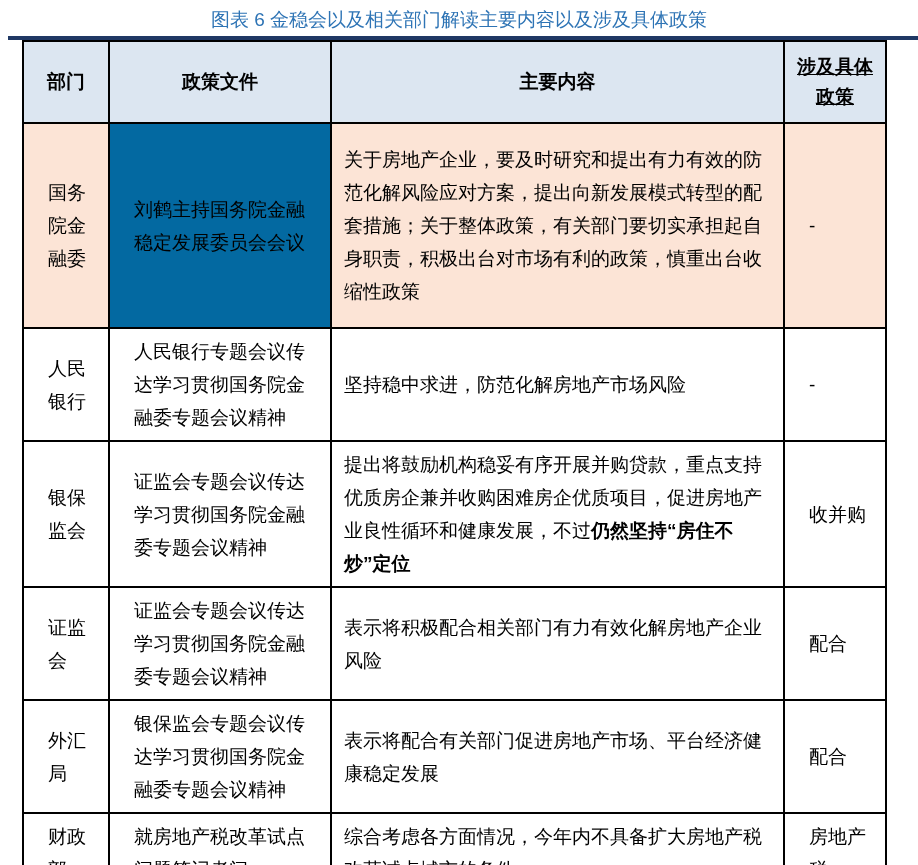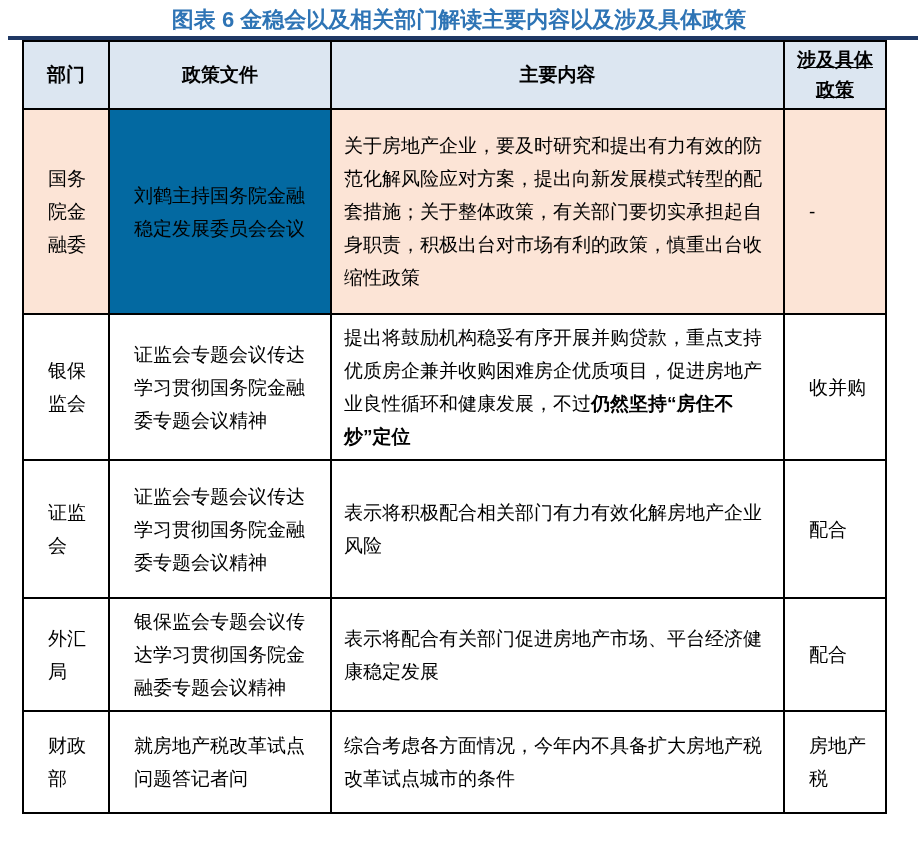--- a/index.html
+++ b/index.html
@@ -7,22 +7,22 @@
     width: 918px; height: 865px;
     font-family: "Liberation Sans", sans-serif;
     color: #000;
     overflow: hidden;
   }
   .figure-title {
     margin-top: 7px;
     height: 29px;
     line-height: 26px;
     text-align: center;
-    font-size: 22px;
-    font-weight: bold;
+    font-size: 19px;
+    font-weight: normal;
   }
   .rule-top {
     margin-left: 8px;
     height: 4px;
   }
   table.policy-table {
     border-collapse: collapse;
     table-layout: fixed;
     margin-left: 22px;
     width: 863px;
@@ -39,21 +39,21 @@
     text-align: center;
     line-height: 30px;
     padding: 2px 6px;
   }
   .policy-table td {
     line-height: 33px;
     padding: 6px 8px 6px 24px;
     text-align: left;
   }
   .policy-table td.content-cell { padding-left: 12px; }
-  thead tr { height: 68px; }
+  thead tr { height: 82px; }
   tbody tr:nth-child(1) { height: 205px; }
   tbody tr:nth-child(2) { height: 100px; }
   tbody tr:nth-child(3) { height: 138px; }
   tbody tr:nth-child(4) { height: 104px; }
   tbody tr:nth-child(5) { height: 102px; }
   tbody tr:nth-child(6) { height: 66px; }
   b.seg { font-weight: bold; }
 </style>
 </head>
 <body>
@@ -78,20 +78,26 @@
     </tr>
   </thead>
   <tbody id="table-body">
       <tr>
         <td style="background: rgb(252, 228, 214);">国务院金融委</td>
         <td style="background: #0369a1;">刘鹤主持国务院金融稳定发展委员会会议</td>
         <td class="content-cell" style="background: rgb(252, 228, 214);"><span>关于房地产企业，要及时研究和提出有力有效的防范化解风险应对方案，提出向新发展模式转型的配套措施；关于整体政策，有关部门要切实承担起自身职责，积极出台对市场有利的政策，慎重出台收缩性政策</span></td>
         <td style="background: rgb(252, 228, 214);">-</td>
       </tr>
       <tr>
+        <td>人民银行</td>
+        <td>人民银行专题会议传达学习贯彻国务院金融委专题会议精神</td>
+        <td class="content-cell"><span>坚持稳中求进，防范化解房地产市场风险</span></td>
+        <td>-</td>
+      </tr>
+      <tr>
         <td>银保监会</td>
         <td>证监会专题会议传达学习贯彻国务院金融委专题会议精神</td>
         <td class="content-cell"><span>提出将鼓励机构稳妥有序开展并购贷款，重点支持优质房企兼并收购困难房企优质项目，促进房地产业良性循环和健康发展，不过</span><b class="seg">仍然坚持“房住不炒”定位</b></td>
         <td>收并购</td>
       </tr>
       <tr>
         <td>证监会</td>
         <td>证监会专题会议传达学习贯彻国务院金融委专题会议精神</td>
         <td class="content-cell"><span>表示将积极配合相关部门有力有效化解房地产企业风险</span></td>
         <td>配合</td>

